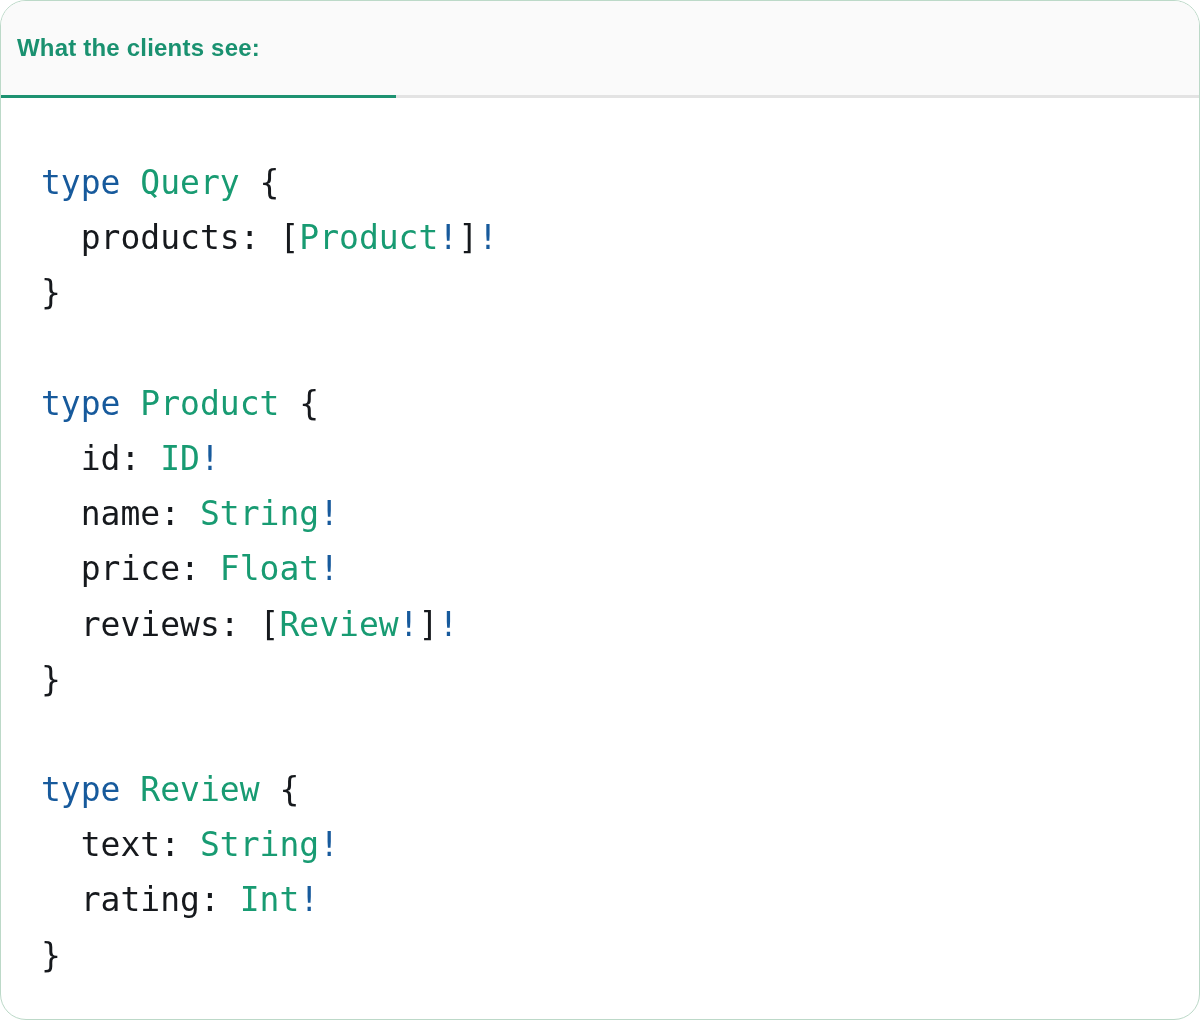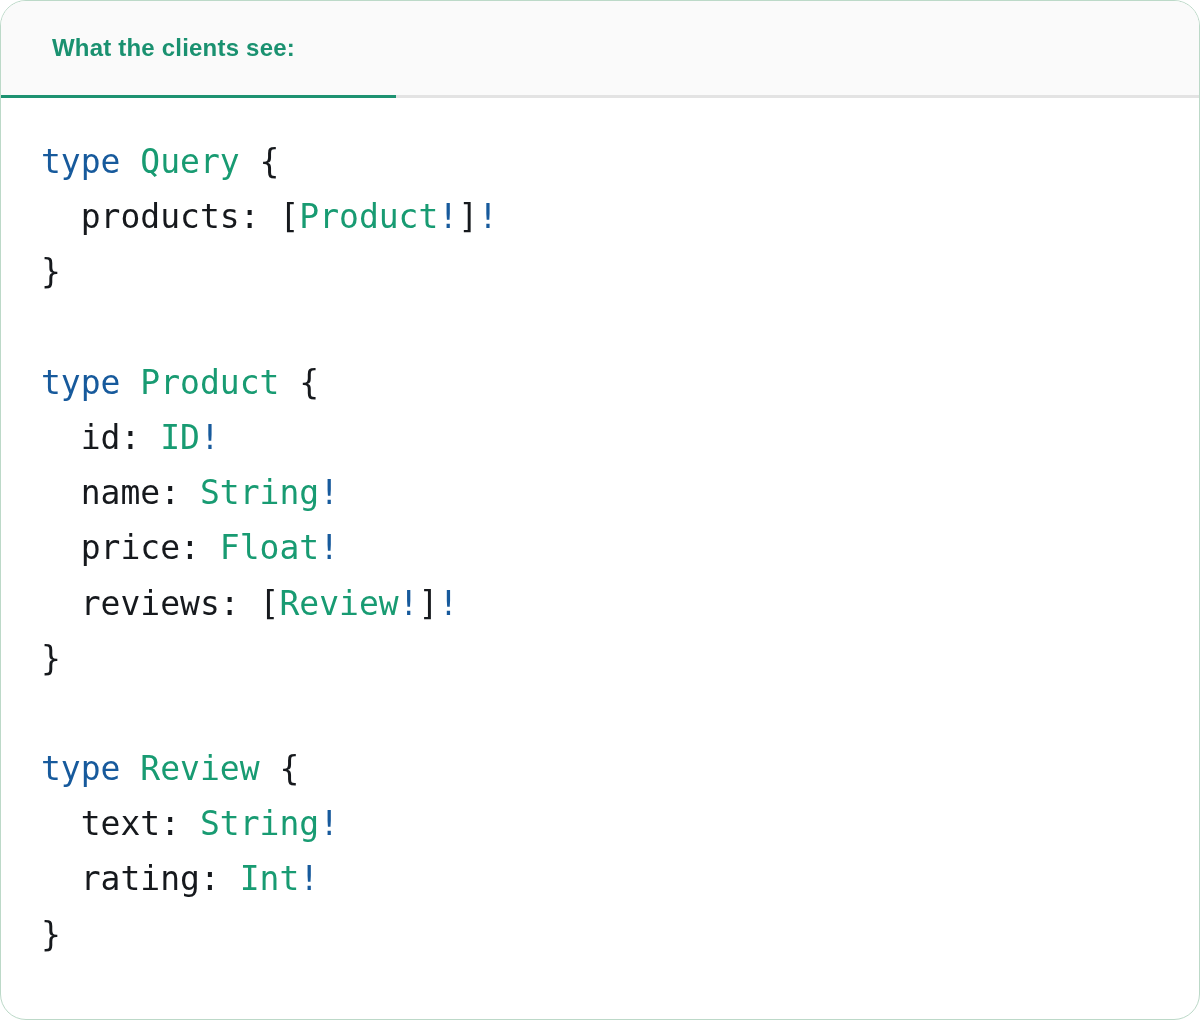--- a/index.html
+++ b/index.html
@@ -20,37 +20,37 @@
   .tab-bar {
     position: relative;
     height: 97px;
     background: var(--header-bg, #fafafa);
     border-bottom: 3px solid var(--divider, #e3e3e3);
   }
   .tab {
     height: 94px;
     display: inline-flex;
     align-items: center;
-    padding-left: 51px;
+    padding-left: 16px;
     cursor: pointer;
   }
   .tab-label {
     font-size: 24px;
     font-weight: 600;
     letter-spacing: 0.2px;
     color: var(--tab-text, #1a9170);
   }
   .active-tab-indicator {
     position: absolute;
     left: 0; bottom: -3px;
     width: 395px; height: 3px;
     background: var(--tab-underline, #1d9271);
   }
   .code-block {
-    padding: 36px 30px 0 40px;
+    padding: 57px 30px 0 40px;
     font-family: "DejaVu Sans Mono", monospace;
     font-size: 33px;
     line-height: 55.2px;
     white-space: pre;
   }
   .code-line { height: 55.2px; }
   .tok-keyword  { color: var(--code-keyword, #175a9c); }
   .tok-typename { color: var(--code-typename, #189b72); }
   .tok-plain    { color: var(--code-plain, #16191d); }
   .tok-bang     { color: var(--code-bang, #175a9c); }

